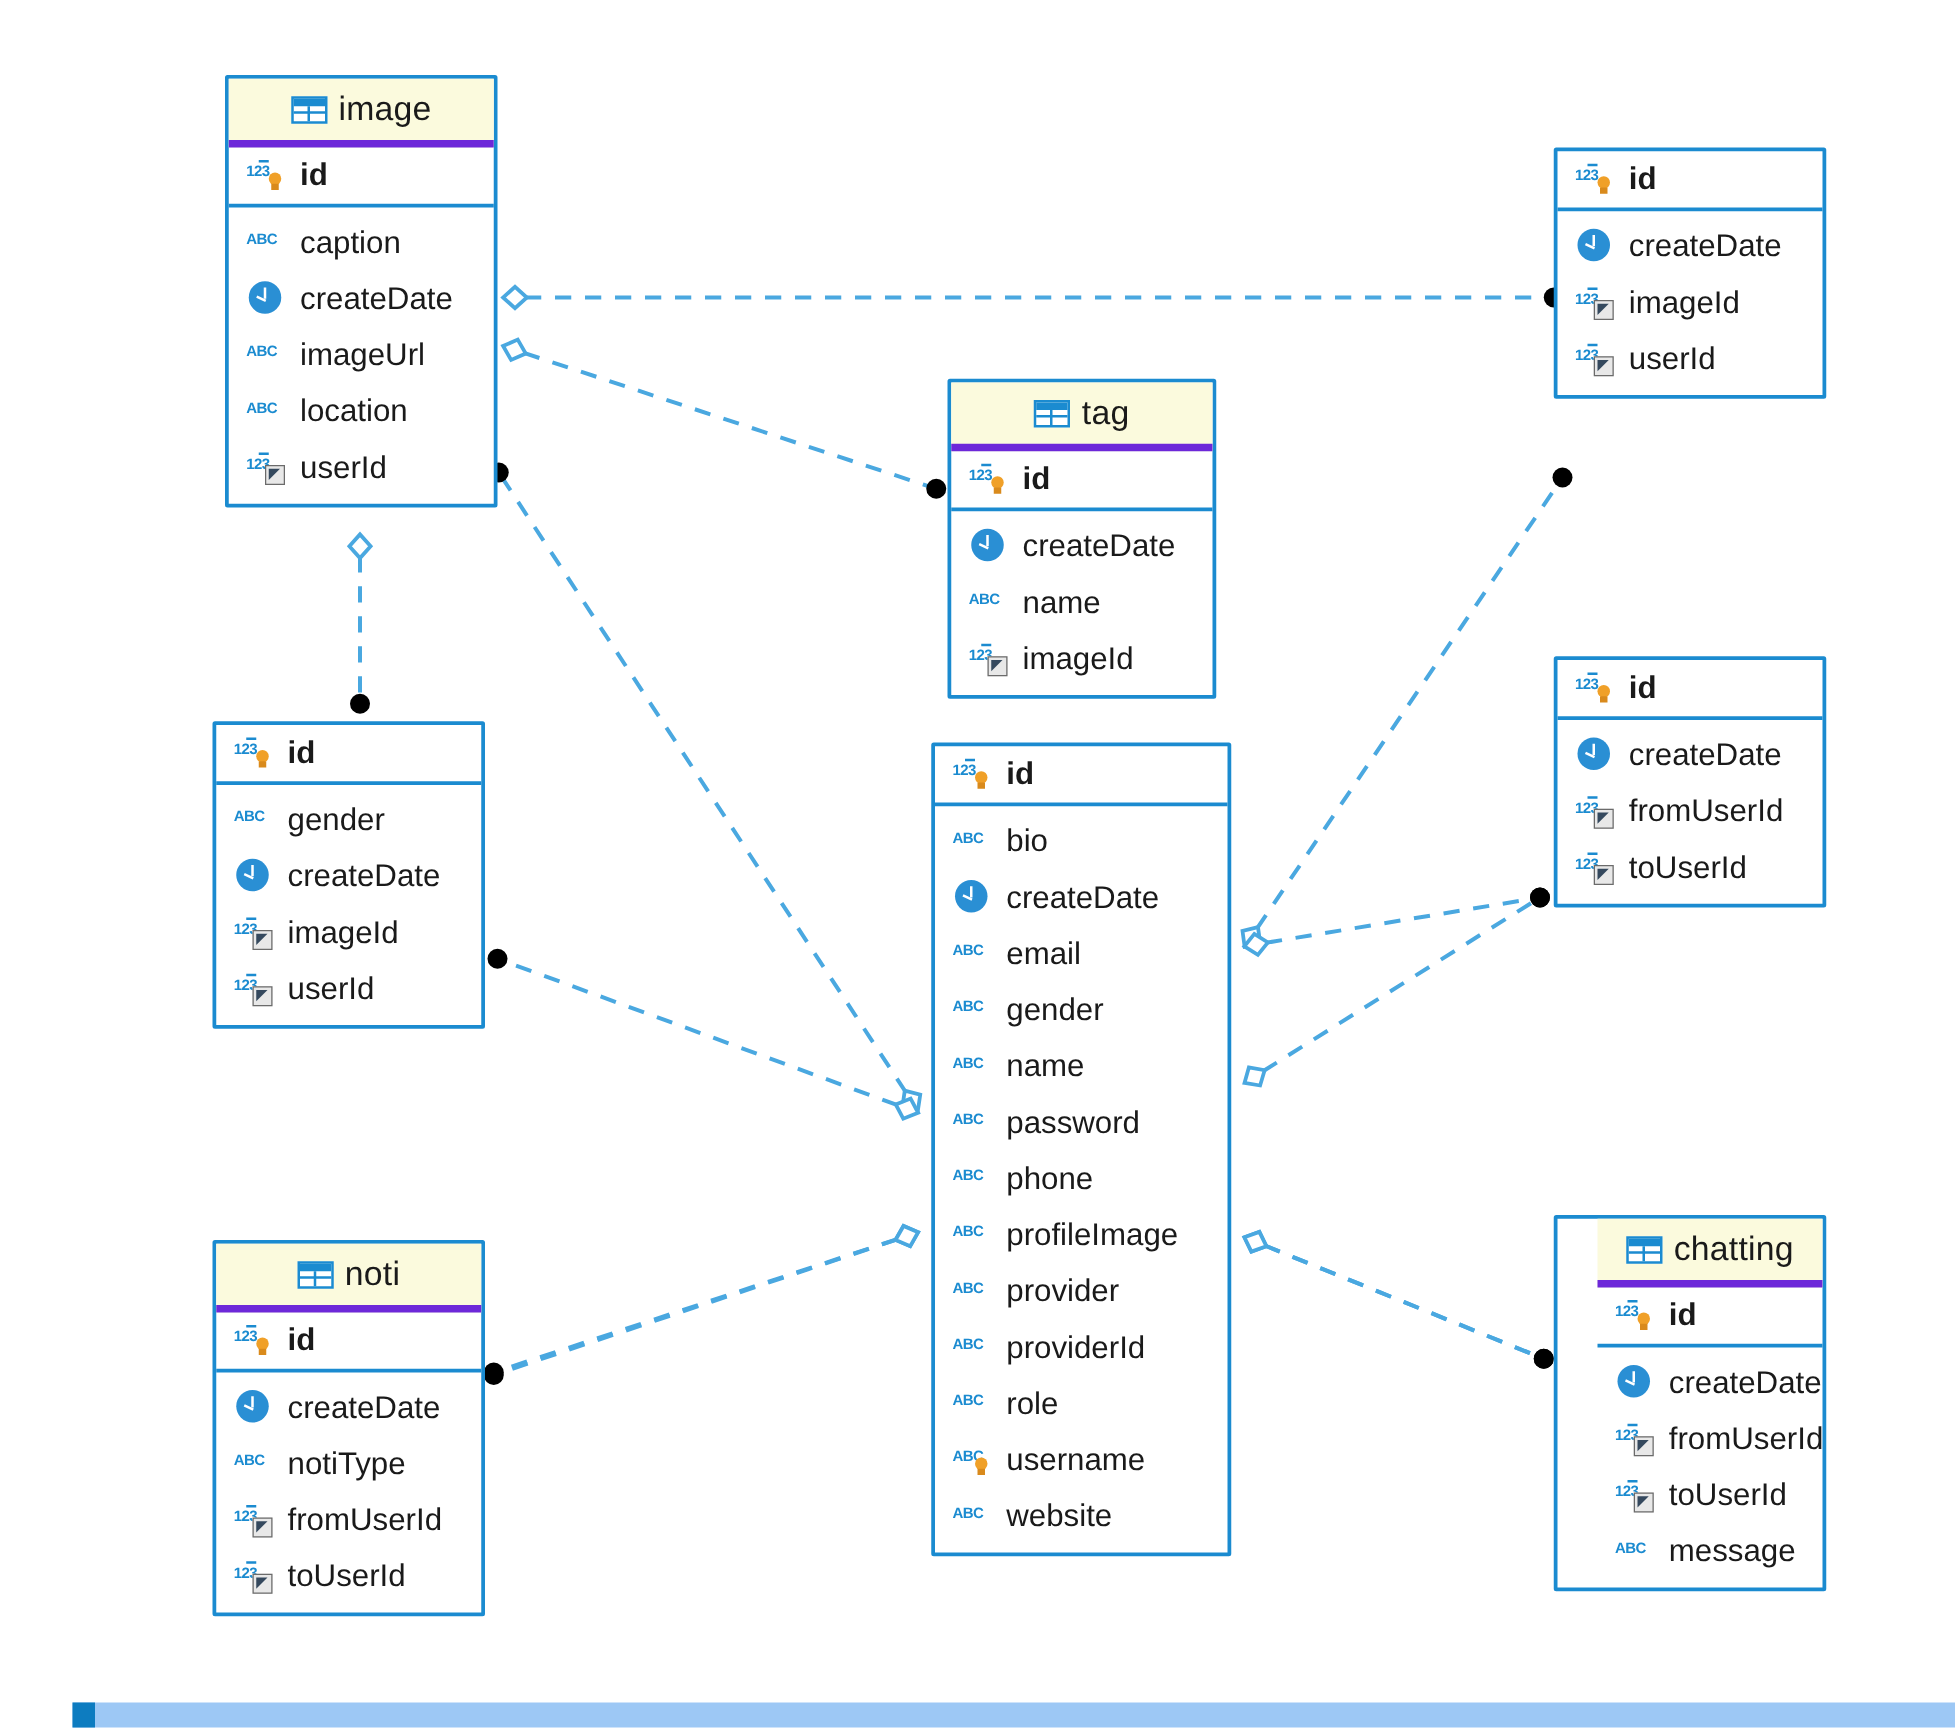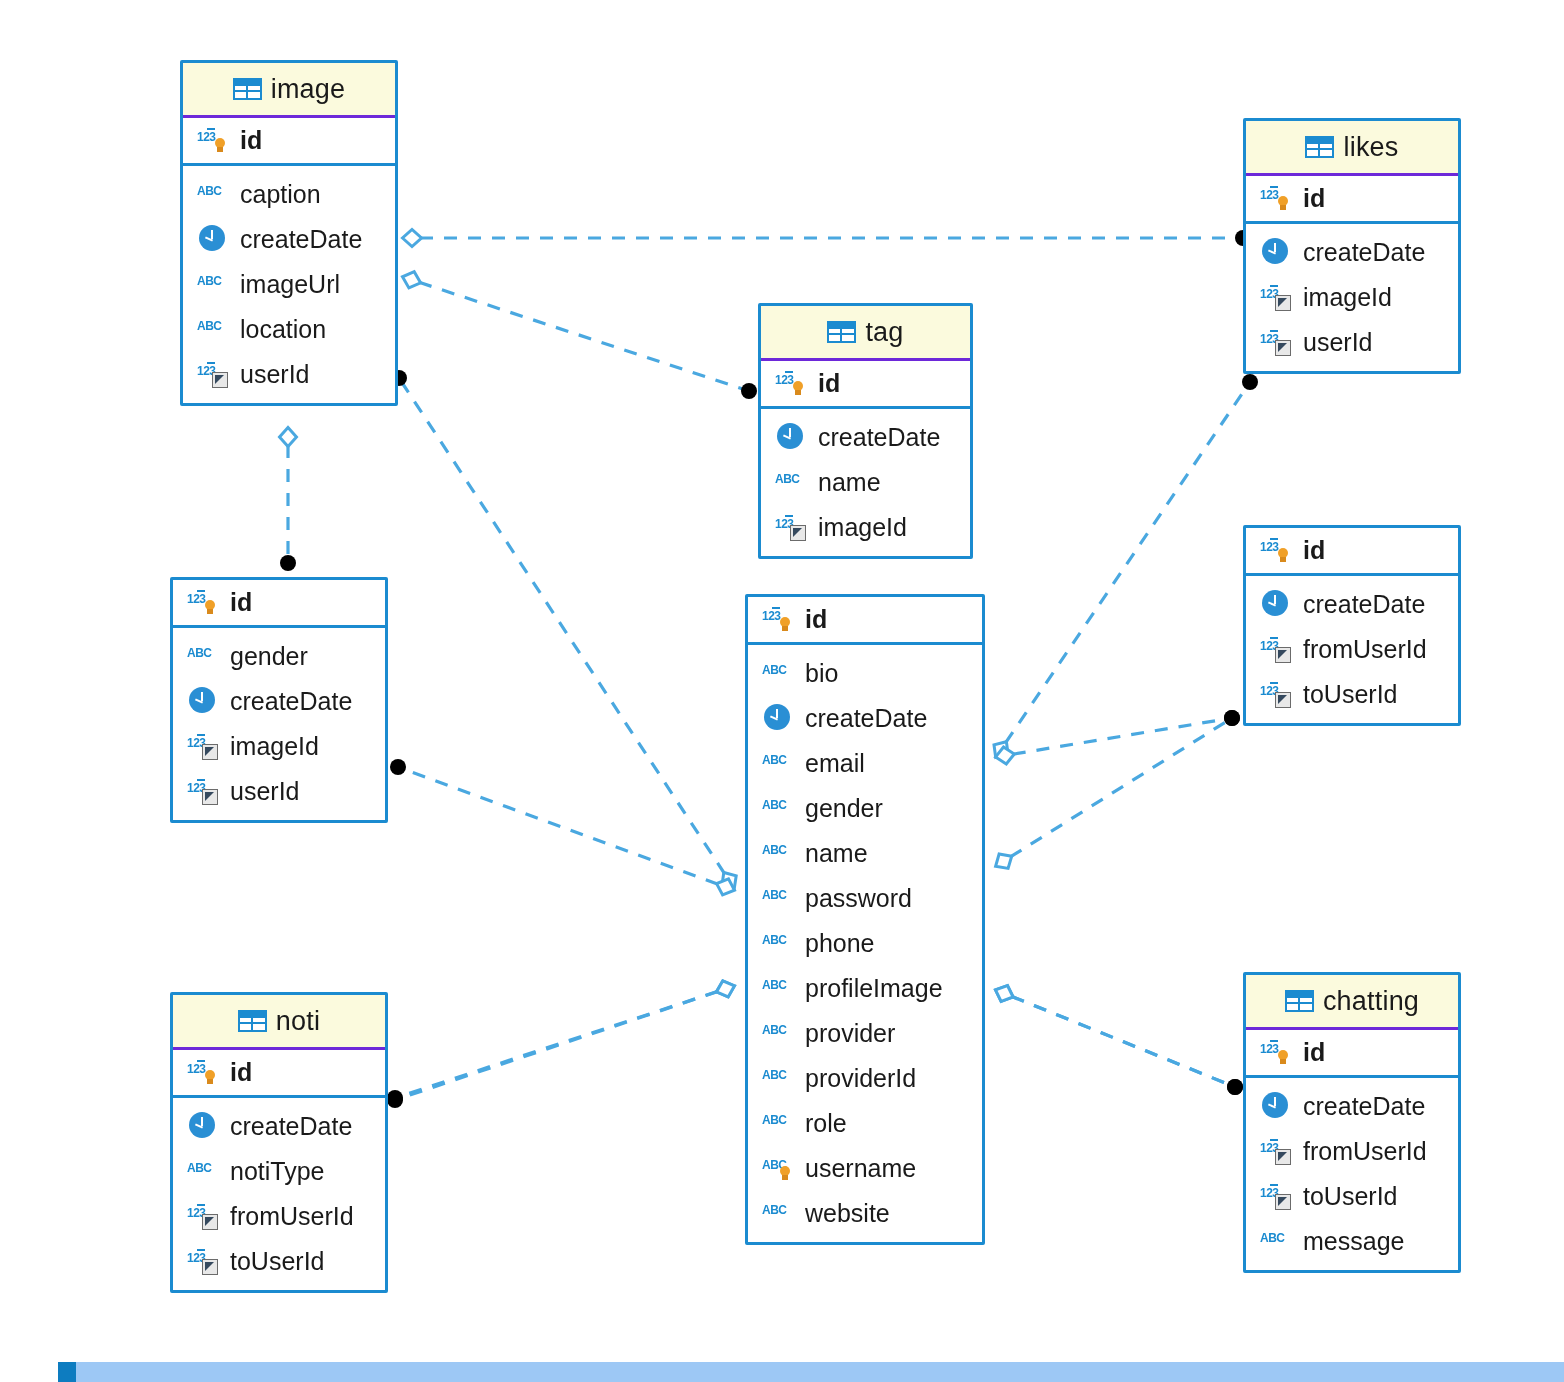--- a/index.html
+++ b/index.html
@@ -38,21 +38,21 @@
     position: absolute;
     z-index: 2;
     box-sizing: border-box;
     border: 3px solid #1b8bd0;
     background: #ffffff;
     border-radius: 2px;
   }
 
   .entity-header {
     background: #fbfadd;
-    border-bottom: 3px solid #6d28d9;
+    border-bottom: 6px solid #6d28d9;
     display: flex;
     align-items: center;
     justify-content: center;
     gap: 9px;
     height: 55px;
     box-sizing: border-box;
   }
   .entity-title {
     font-size: 27px;
     color: #1a1a1a;
@@ -351,26 +351,20 @@
               <span class="type-icon num" style="position: absolute; left: 0px; top: 0px;">
                 <span class="lbl">123</span>
               </span>
               <span class="fk-badge"></span>
             </span>
             <span class="col-name">userId</span>
           </div>
         </div>
       </div>
       <div class="entity" style="left: 1243px; top: 118px; width: 218px;">
-        <div class="entity-header">
-          <span class="table-glyph">
-            <span class="tg-mid"></span>
-          </span>
-          <span class="entity-title">likes</span>
-        </div>
         <div class="pk-section">
           <div class="col-row">
             <span style="position: relative; display: inline-block; width: 34px; height: 30px; flex: 0 0 34px;">
               <span class="type-icon num" style="position: absolute; left: 0px; top: 0px;">
                 <span class="lbl">123</span>
               </span>
               <span class="key-badge">
                 <span class="bulb"></span>
                 <span class="stem"></span>
               </span>
@@ -729,21 +723,21 @@
             <span style="position: relative; display: inline-block; width: 34px; height: 30px; flex: 0 0 34px;">
               <span class="type-icon num" style="position: absolute; left: 0px; top: 0px;">
                 <span class="lbl">123</span>
               </span>
               <span class="fk-badge"></span>
             </span>
             <span class="col-name">toUserId</span>
           </div>
         </div>
       </div>
-      <div class="entity" style="left: 1243px; top: 972px; width: 218px;">
+      <div class="entity" style="left: 1243px; top: 972px; width: 218px; padding-left: 32px;">
         <div class="entity-header">
           <span class="table-glyph">
             <span class="tg-mid"></span>
           </span>
           <span class="entity-title">chatting</span>
         </div>
         <div class="pk-section">
           <div class="col-row">
             <span style="position: relative; display: inline-block; width: 34px; height: 30px; flex: 0 0 34px;">
               <span class="type-icon num" style="position: absolute; left: 0px; top: 0px;">

